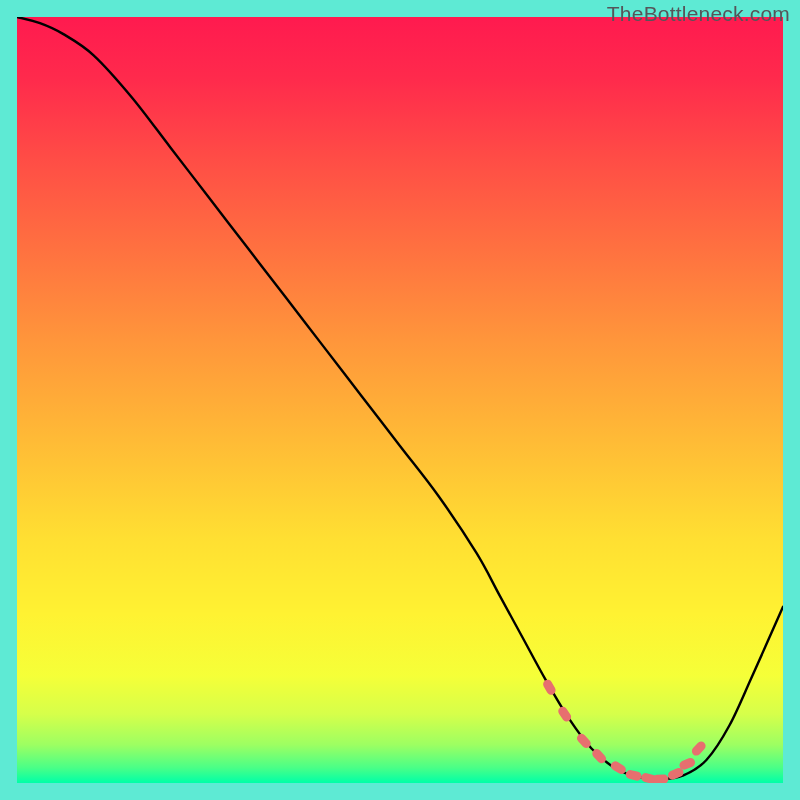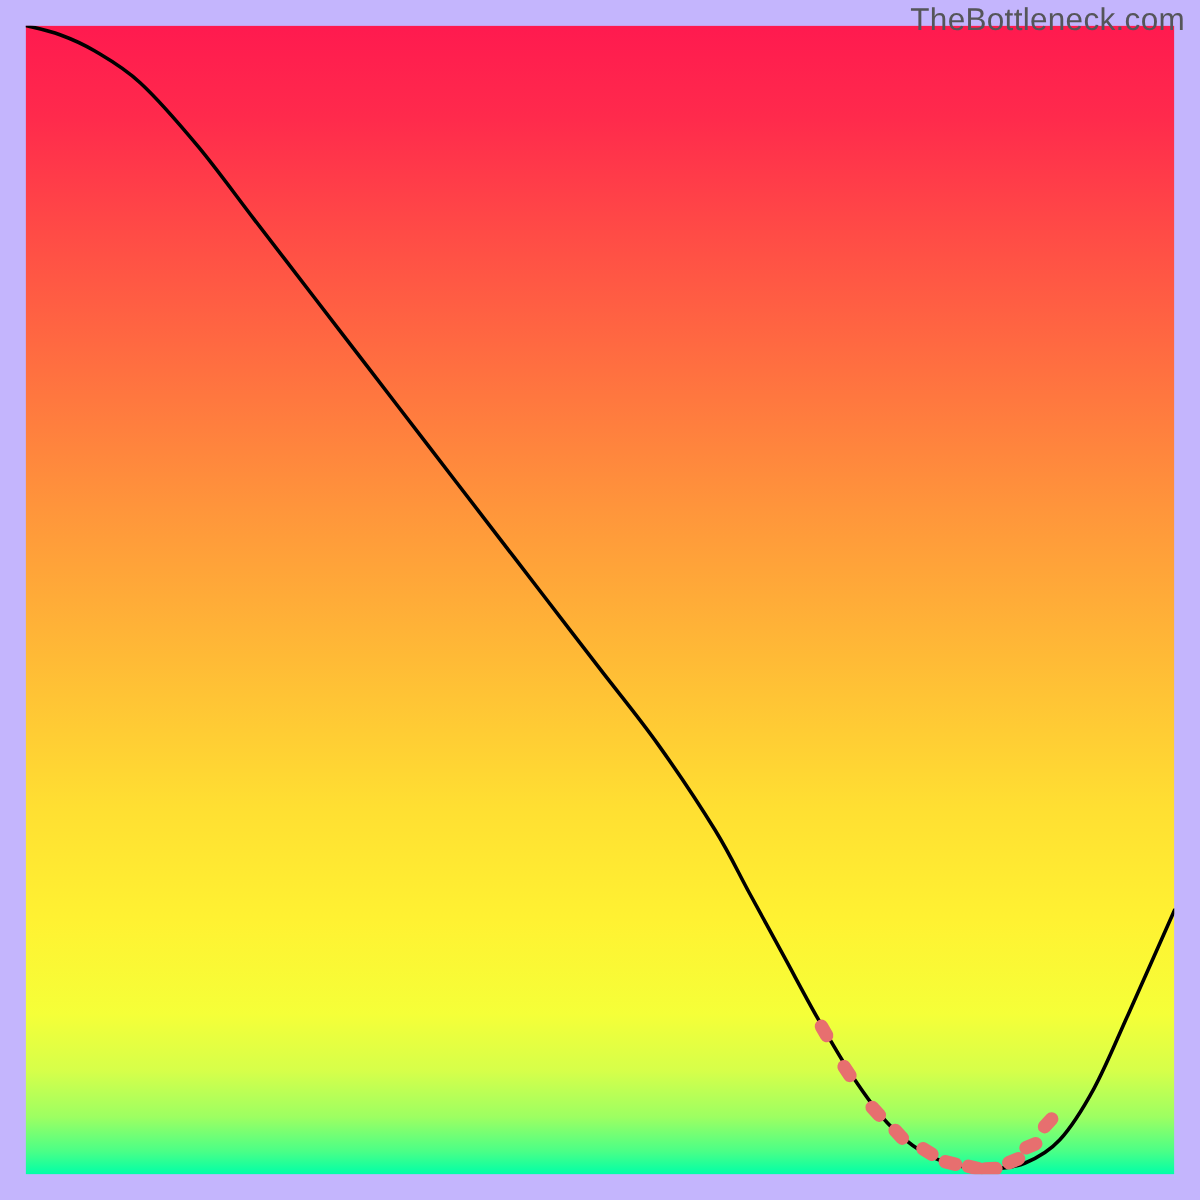--- a/index.html
+++ b/index.html
@@ -8,21 +8,21 @@
     width: 800px;
     height: 800px;
     overflow: hidden;
     background: #000;
     font-family: Arial, Helvetica, sans-serif;
   }
   .frame {
     position: relative;
     width: 800px;
     height: 800px;
-    background: #c4b5fd;
+    background: #5eead4;
   }
   .plot-area {
     position: absolute;
     left: 17px;
     top: 17px;
     width: 766px;
     height: 766px;
     overflow: hidden;
   }
   .gradient {

